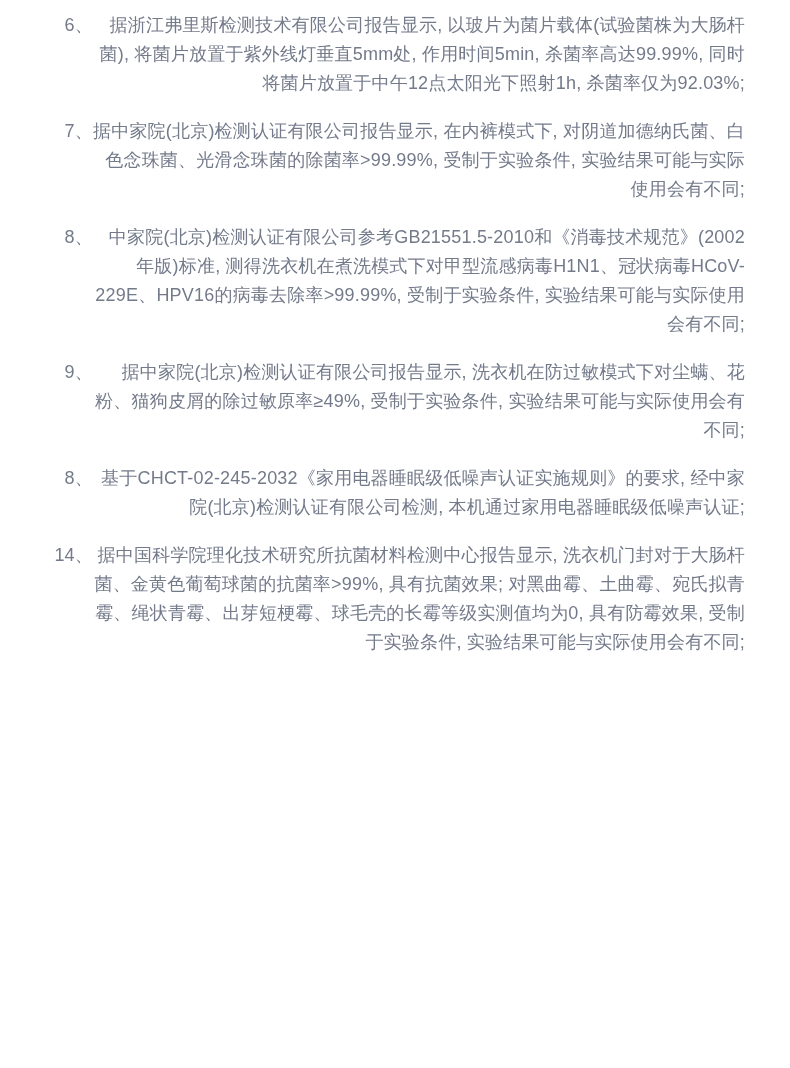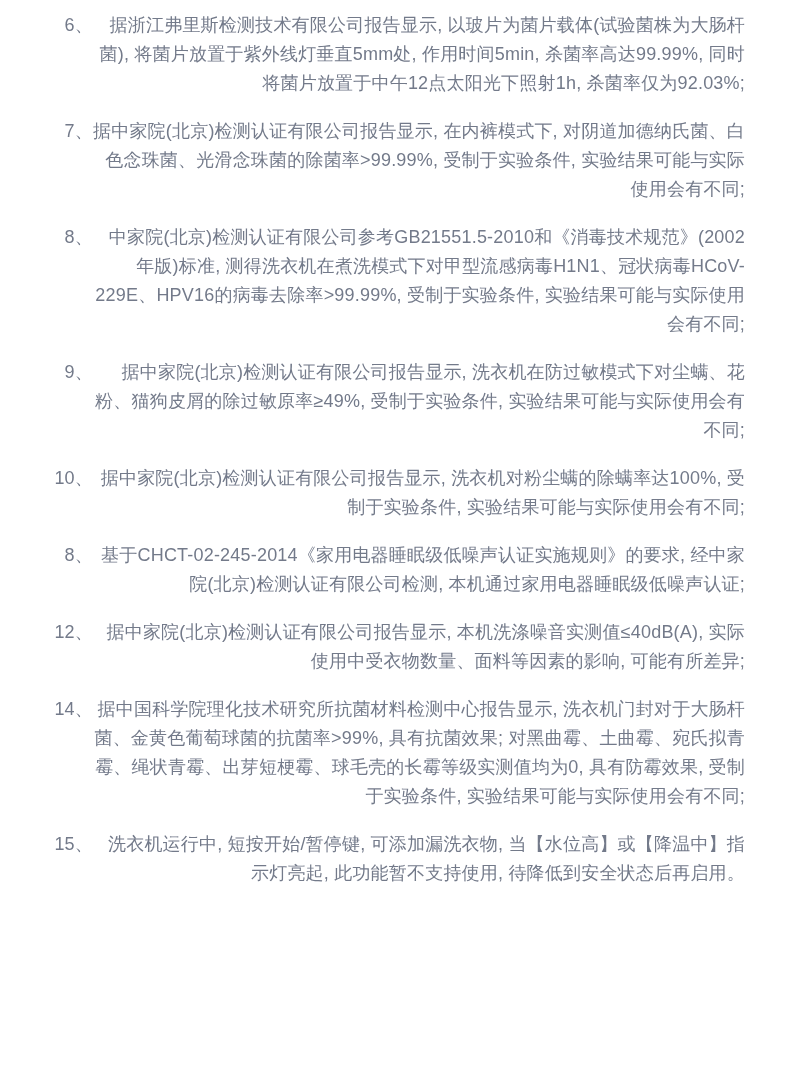--- a/index.html
+++ b/index.html
@@ -61,39 +61,27 @@
   <div class="item">
     <span class="num">8、</span>
     <p class="txt">中家院(北京)检测认证有限公司参考GB21551.5-2010和《消毒技术规范》(2002年版)标准, 测得洗衣机在煮洗模式下对甲型流感病毒H1N1、冠状病毒HCoV-229E、HPV16的病毒去除率&gt;99.99%, 受制于实验条件, 实验结果可能与实际使用会有不同;</p>
   </div>
 
   <div class="item">
     <span class="num">9、</span>
     <p class="txt">据中家院(北京)检测认证有限公司报告显示, 洗衣机在防过敏模式下对尘螨、花粉、猫狗皮屑的除过敏原率≥49%, 受制于实验条件, 实验结果可能与实际使用会有不同;</p>
   </div>
 
-  <div class="item">
-    <span class="num">10、</span>
-    <p class="txt">据中家院(北京)检测认证有限公司报告显示, 洗衣机对粉尘螨的除螨率达100%, 受制于实验条件, 实验结果可能与实际使用会有不同;</p>
-  </div>
 
   <div class="item">
     <span class="num">8、</span>
-    <p class="txt">基于CHCT-02-245-2014《家用电器睡眠级低噪声认证实施规则》的要求, 经中家院(北京)检测认证有限公司检测, 本机通过家用电器睡眠级低噪声认证;</p>
+    <p class="txt">基于CHCT-02-245-2032《家用电器睡眠级低噪声认证实施规则》的要求, 经中家院(北京)检测认证有限公司检测, 本机通过家用电器睡眠级低噪声认证;</p>
   </div>
 
-  <div class="item">
-    <span class="num">12、</span>
-    <p class="txt">据中家院(北京)检测认证有限公司报告显示, 本机洗涤噪音实测值≤40dB(A), 实际使用中受衣物数量、面料等因素的影响, 可能有所差异;</p>
-  </div>
 
 
   <div class="item">
     <span class="num">14、</span>
     <p class="txt">据中国科学院理化技术研究所抗菌材料检测中心报告显示, 洗衣机门封对于大肠杆菌、金黄色葡萄球菌的抗菌率&gt;99%, 具有抗菌效果; 对黑曲霉、土曲霉、宛氏拟青霉、绳状青霉、出芽短梗霉、球毛壳的长霉等级实测值均为0, 具有防霉效果, 受制于实验条件, 实验结果可能与实际使用会有不同;</p>
   </div>
 
-  <div class="item">
-    <span class="num">15、</span>
-    <p class="txt">洗衣机运行中, 短按开始/暂停键, 可添加漏洗衣物, 当【水位高】或【降温中】指示灯亮起, 此功能暂不支持使用, 待降低到安全状态后再启用。</p>
-  </div>
 
 </div>
 
 </body></html>

